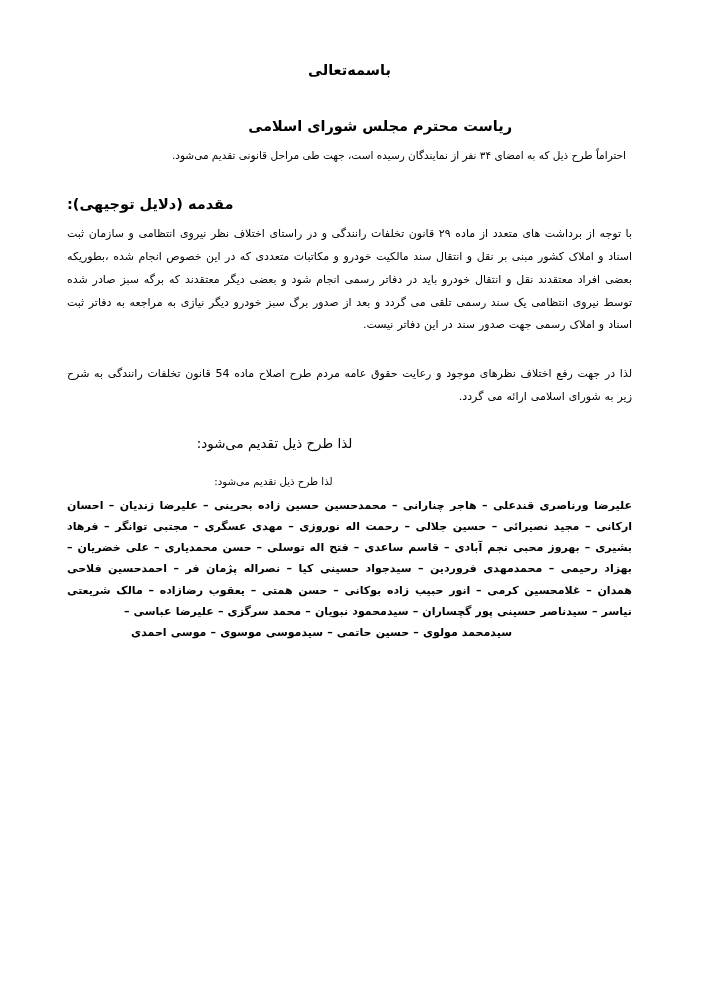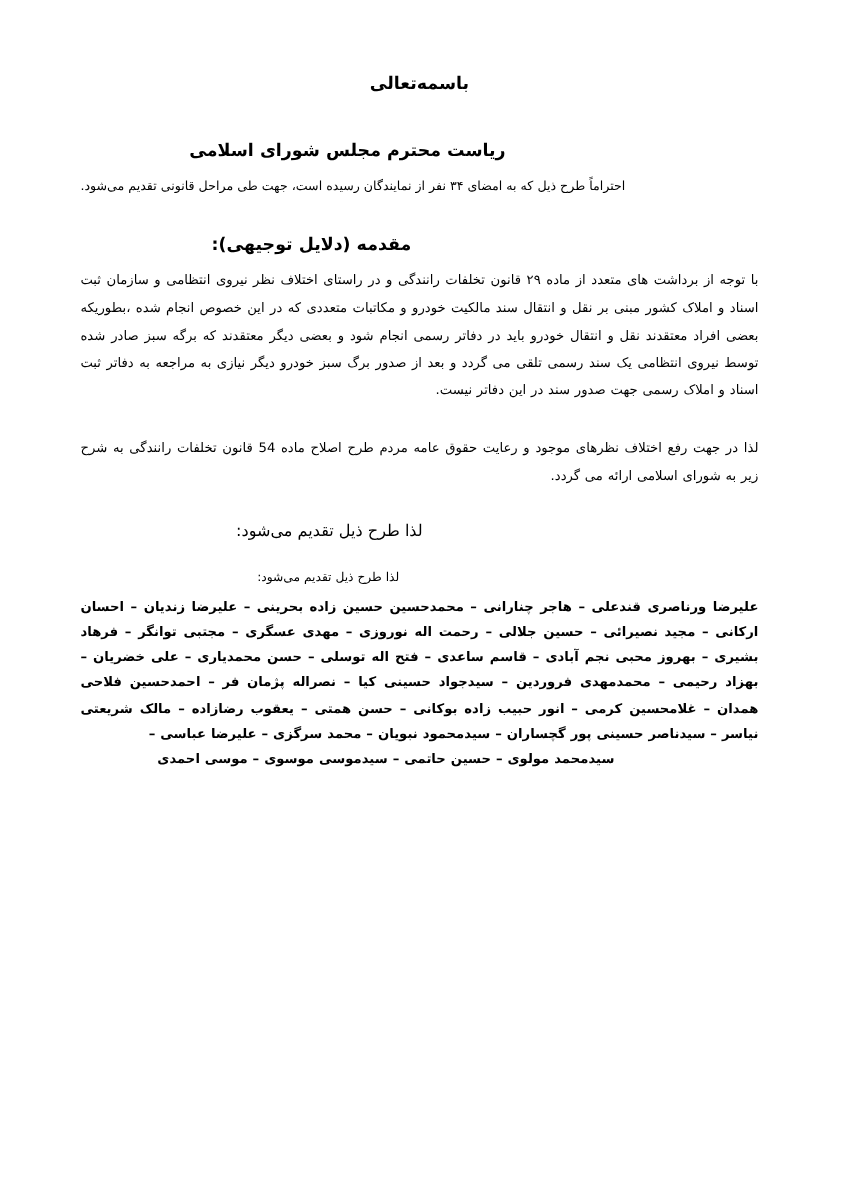--- a/index.html
+++ b/index.html
@@ -35,42 +35,41 @@
     text-align: center;
     font-weight: bold;
     font-size: 14.5px;
     letter-spacing: 0;
     margin-top: 62px;
     line-height: 1.2;
   }
 
   
   .addressee {
-    text-align: center;
     font-weight: bold;
     font-size: 14.5px;
     margin-top: 38px;
     padding-right: 120px;
     line-height: 1.3;
   }
 
   
   .intro-line {
     font-size: 10.5px;
-    text-align: left;
+    text-align: right;
     margin-top: 11px;
     line-height: 1.6;
     padding-right: 6px;
   }
 
   
   .section-heading {
     font-weight: bold;
     font-size: 14.5px;
-    text-align: center;
+    text-align: left;
     margin-top: 31px;
     padding-right: 180px;
     line-height: 1.3;
   }
 
   
   .para {
     font-size: 11px;
     line-height: 2.08;
     text-align: justify;

